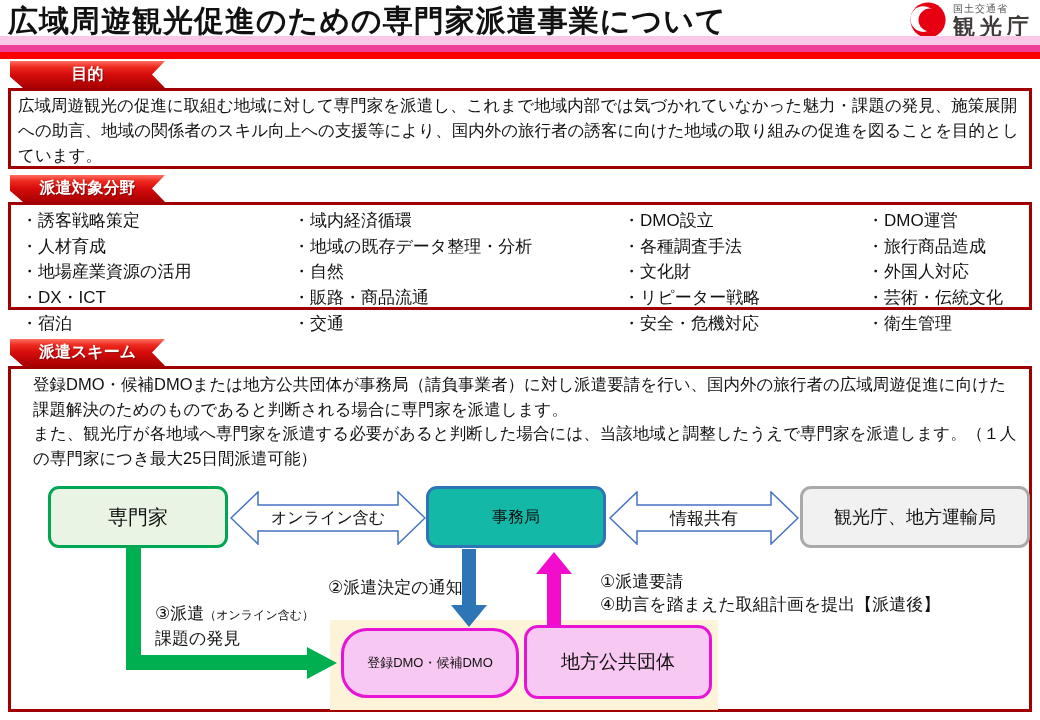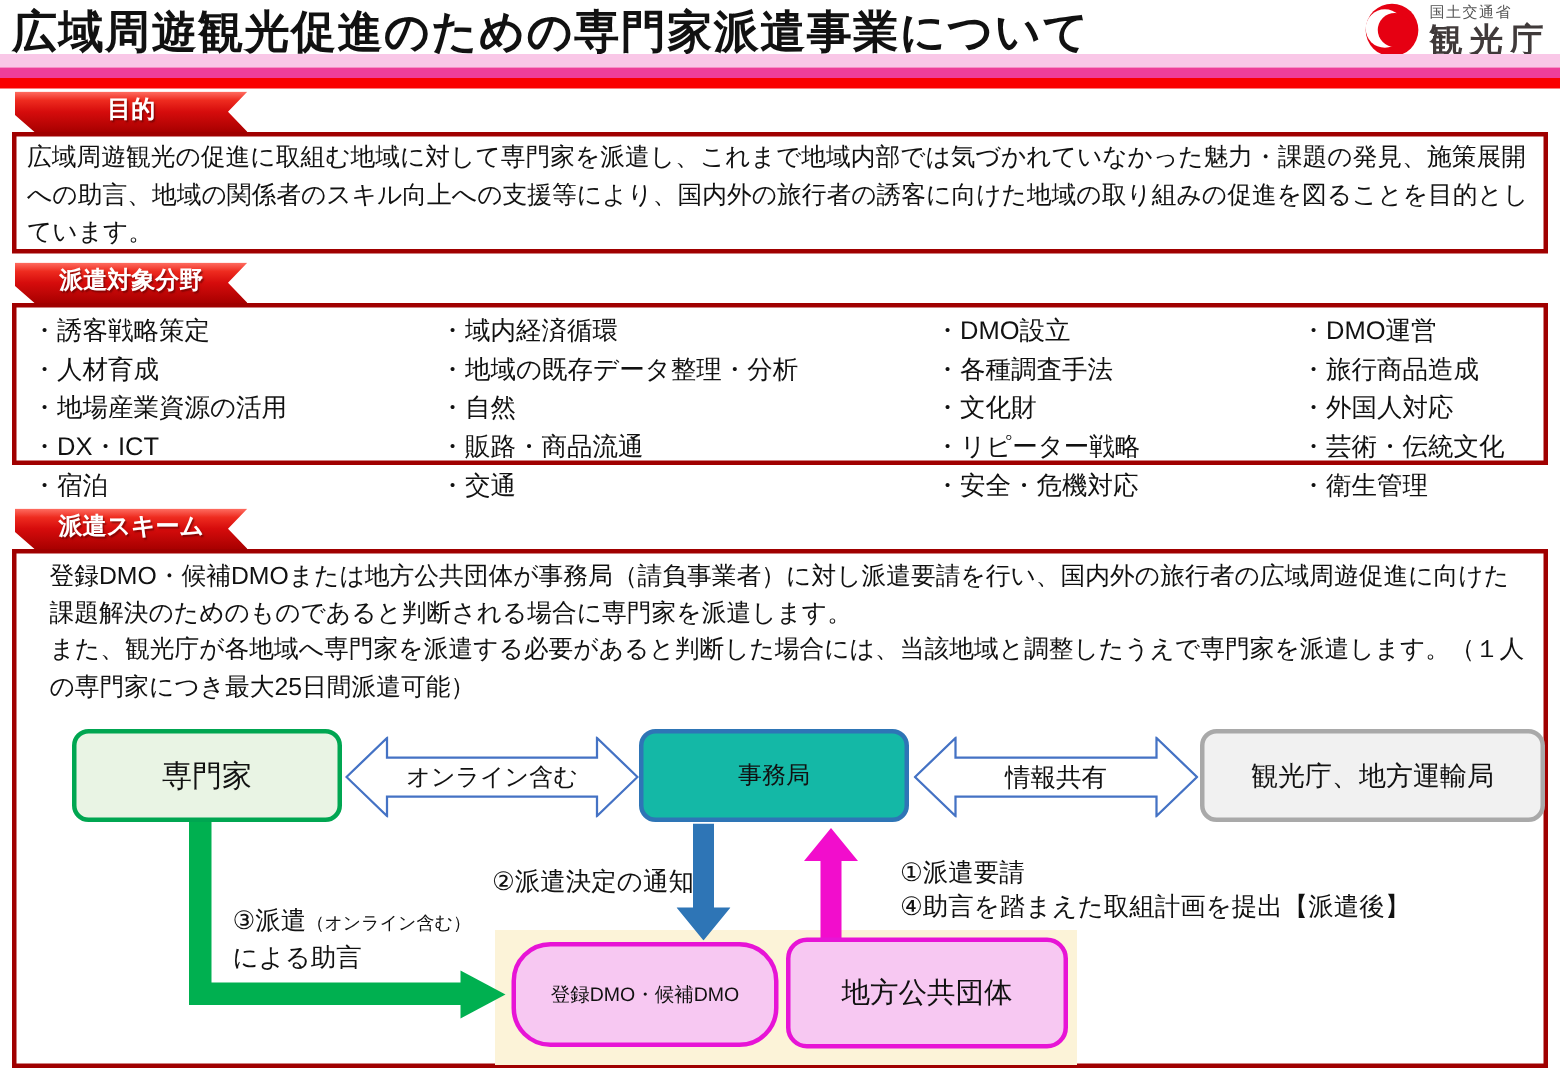--- a/index.html
+++ b/index.html
@@ -167,21 +167,21 @@
       <div class="albl">情報共有</div>
     </div>
 
     <div class="lbl lbl-notice">②派遣決定の通知</div>
     <div class="lbl lbl-request">
       <div>①派遣要請</div>
       <div>④助言を踏まえた取組計画を提出【派遣後】</div>
     </div>
     <div class="lbl lbl-dispatch">
       <div><span>③派遣</span><span class="small">（オンライン含む）</span></div>
-      <div>による助言</div>
+      <div>課題の発見</div>
     </div>
 
     <div class="node dmo-box">
       <span>登録DMO・候補DMO</span>
     </div>
     <div class="node localgov-box">
       <span>地方公共団体</span>
     </div>
   </div>
 

